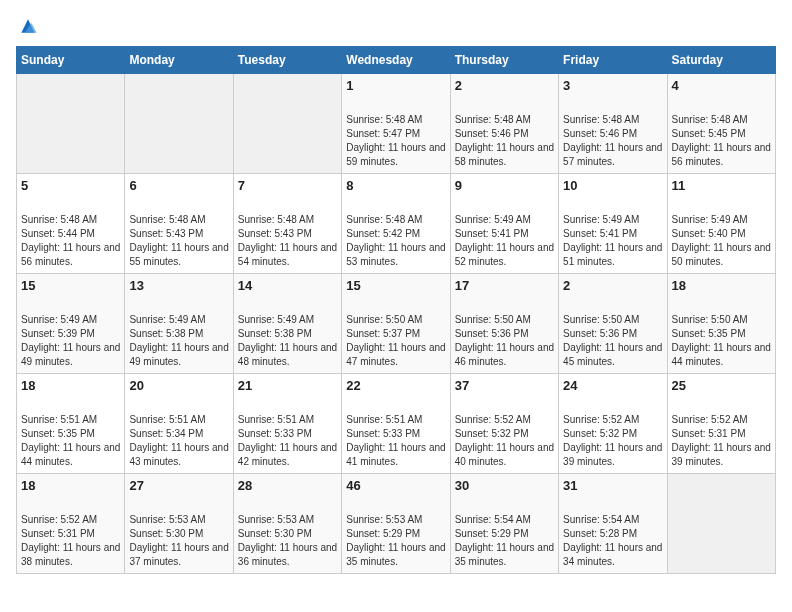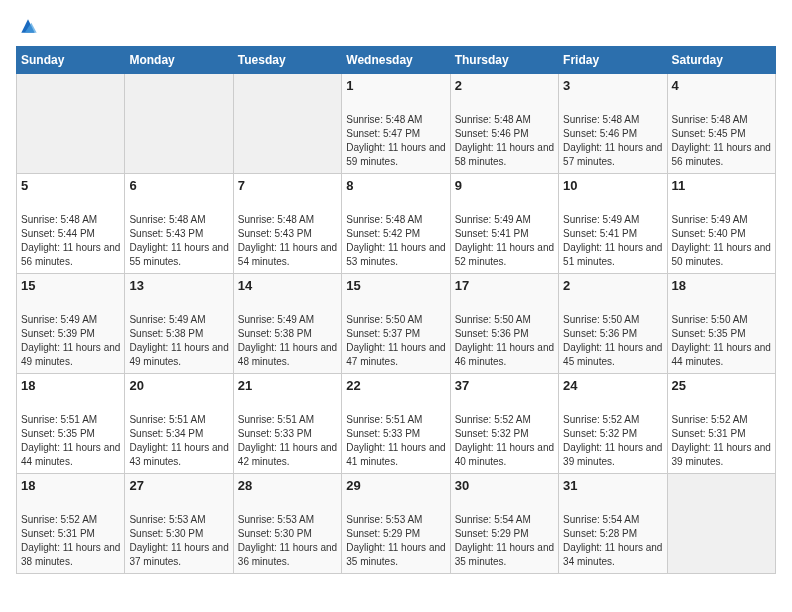--- a/index.html
+++ b/index.html
@@ -241,21 +241,21 @@
         </td>
         <td>
           <div class="day-num">27</div>
           <div class="cell-info">Sunrise: 5:53 AM<br>Sunset: 5:30 PM<br>Daylight: 11 hours and 37 minutes.</div>
         </td>
         <td>
           <div class="day-num">28</div>
           <div class="cell-info">Sunrise: 5:53 AM<br>Sunset: 5:30 PM<br>Daylight: 11 hours and 36 minutes.</div>
         </td>
         <td>
-          <div class="day-num">29</div>
+          <div class="day-num">46</div>
           <div class="cell-info">Sunrise: 5:53 AM<br>Sunset: 5:29 PM<br>Daylight: 11 hours and 35 minutes.</div>
         </td>
         <td>
           <div class="day-num">30</div>
           <div class="cell-info">Sunrise: 5:54 AM<br>Sunset: 5:29 PM<br>Daylight: 11 hours and 35 minutes.</div>
         </td>
         <td>
           <div class="day-num">31</div>
           <div class="cell-info">Sunrise: 5:54 AM<br>Sunset: 5:28 PM<br>Daylight: 11 hours and 34 minutes.</div>
         </td>

